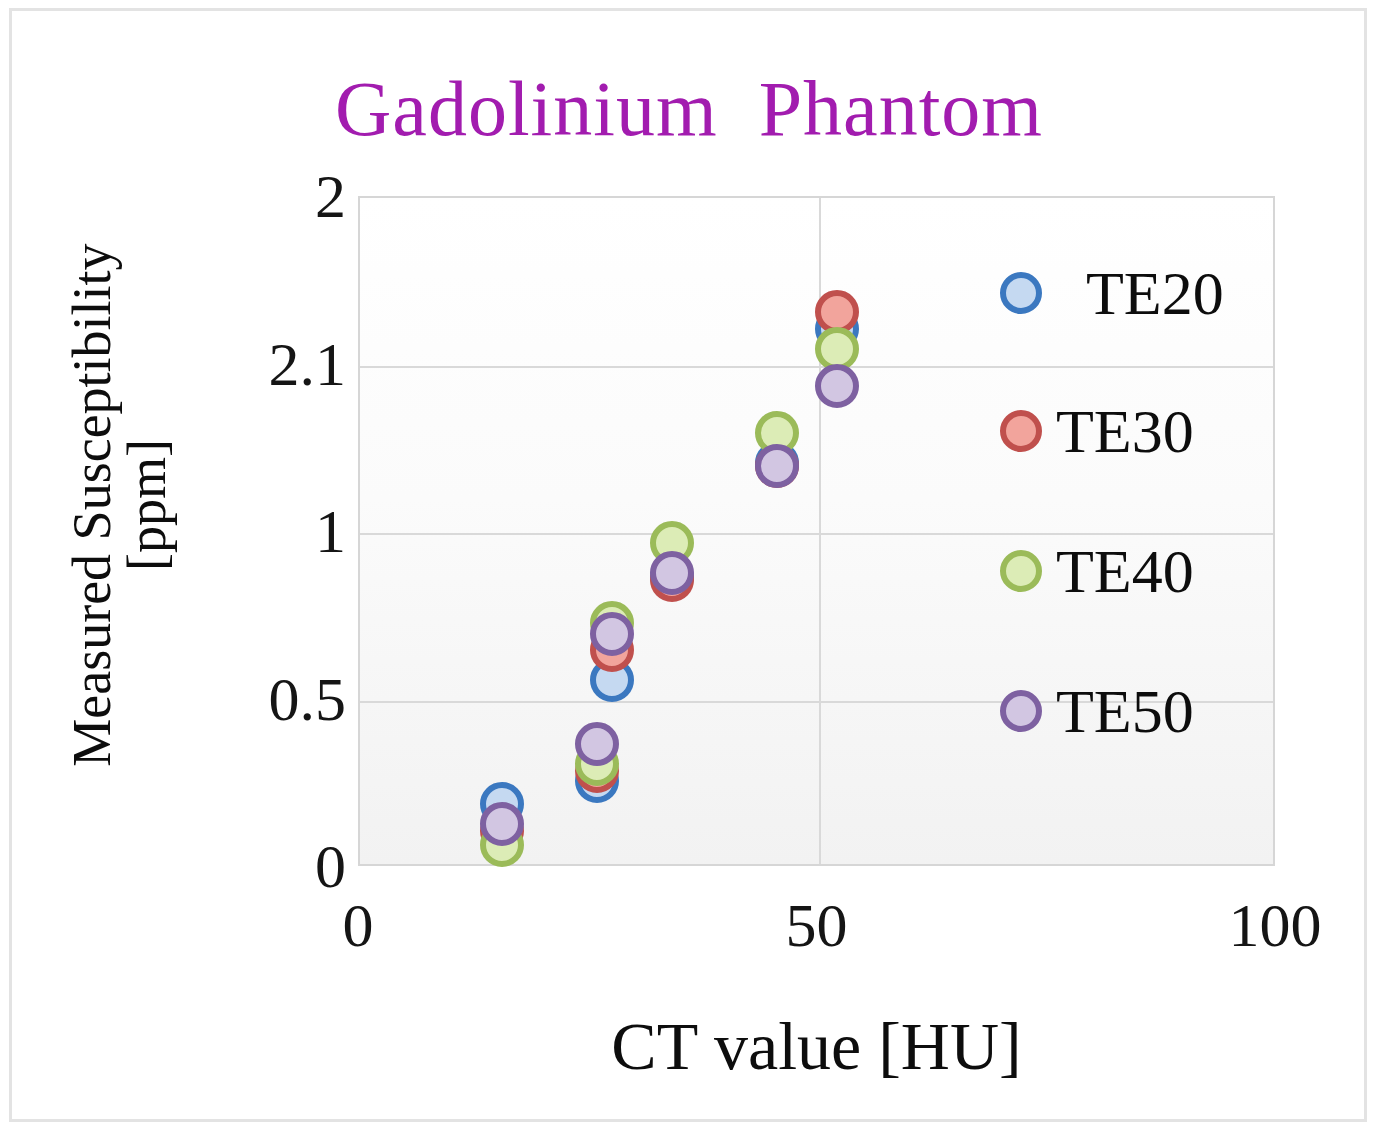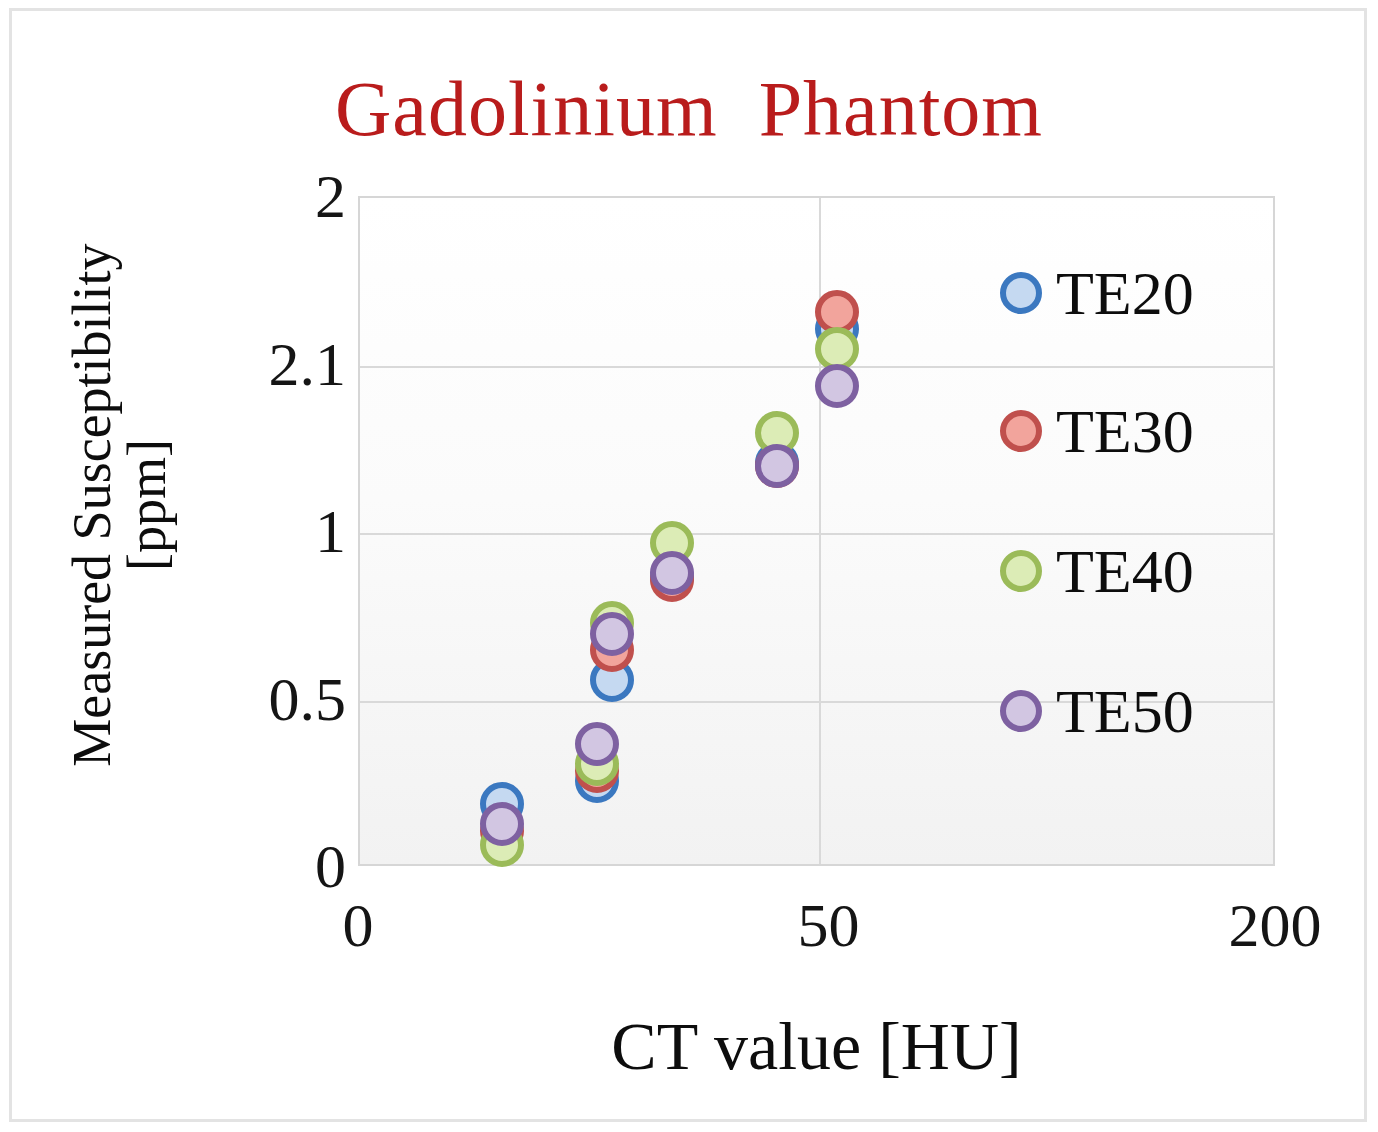--- a/index.html
+++ b/index.html
@@ -30,21 +30,21 @@
   
   #chart-title {
     position: absolute;
     left: 0;
     top: 70px;
     width: 1378px;
     text-align: center;
     font-size: 78px;
     line-height: 1;
     letter-spacing: 1px;
-    color: #b91c1c;
+    color: #a21caf;
     font-family: "Liberation Serif", "DejaVu Serif", serif;
     white-space: pre;
   }
 
   
   #plot-area {
     position: absolute;
     left: 358px;
     top: 196px;
     width: 917px;
@@ -171,22 +171,22 @@
 
   <div id="y-ticks">
       <div class="ytick" style="top: 835px;">0</div>
       <div class="ytick" style="top: 667.5px;">0.5</div>
       <div class="ytick" style="top: 500px;">1</div>
       <div class="ytick" style="top: 332.5px;">2.1</div>
       <div class="ytick" style="top: 165px;">2</div>
     </div>
   <div id="x-ticks">
       <div class="xtick" style="left: 358px;">0</div>
-      <div class="xtick" style="left: 816.5px; margin-left: 12px;">50</div>
-      <div class="xtick" style="left: 1275px;">200</div>
+      <div class="xtick" style="left: 816.5px;">50</div>
+      <div class="xtick" style="left: 1275px;">100</div>
     </div>
 
   <div id="plot-area">
     <div id="gridlines">
         <div class="gridline-h" style="top: 502.5px;"></div>
         <div class="gridline-h" style="top: 335px;"></div>
         <div class="gridline-h" style="top: 167.5px;"></div>
         <div class="gridline-v" style="left: 458.5px;"></div>
       </div>
     <div id="markers">
@@ -218,21 +218,21 @@
   </div>
 
   <div id="y-axis-title">
     <span class="line1">Measured  Susceptibility</span>
     <span class="line2">[ppm]</span>
   </div>
 
   <div id="x-axis-title">CT value [HU]</div>
 
   <div id="legend">
-      <div class="legend-entry" style="top: 0px; left: 0px;">
+      <div class="legend-entry" style="top: 0px; left: 0px; gap: 30px;">
         <span class="legend-swatch" style="border-color: rgb(59, 120, 192); background: rgb(197, 217, 241);"></span>
         <span class="legend-label">TE20</span>
       </div>
       <div class="legend-entry" style="top: 138px; left: 0px;">
         <span class="legend-swatch" style="border-color: rgb(192, 80, 77); background: rgb(242, 164, 156);"></span>
         <span class="legend-label">TE30</span>
       </div>
       <div class="legend-entry" style="top: 278px; left: 0px;">
         <span class="legend-swatch" style="border-color: rgb(155, 187, 89); background: rgb(220, 236, 182);"></span>
         <span class="legend-label">TE40</span>

